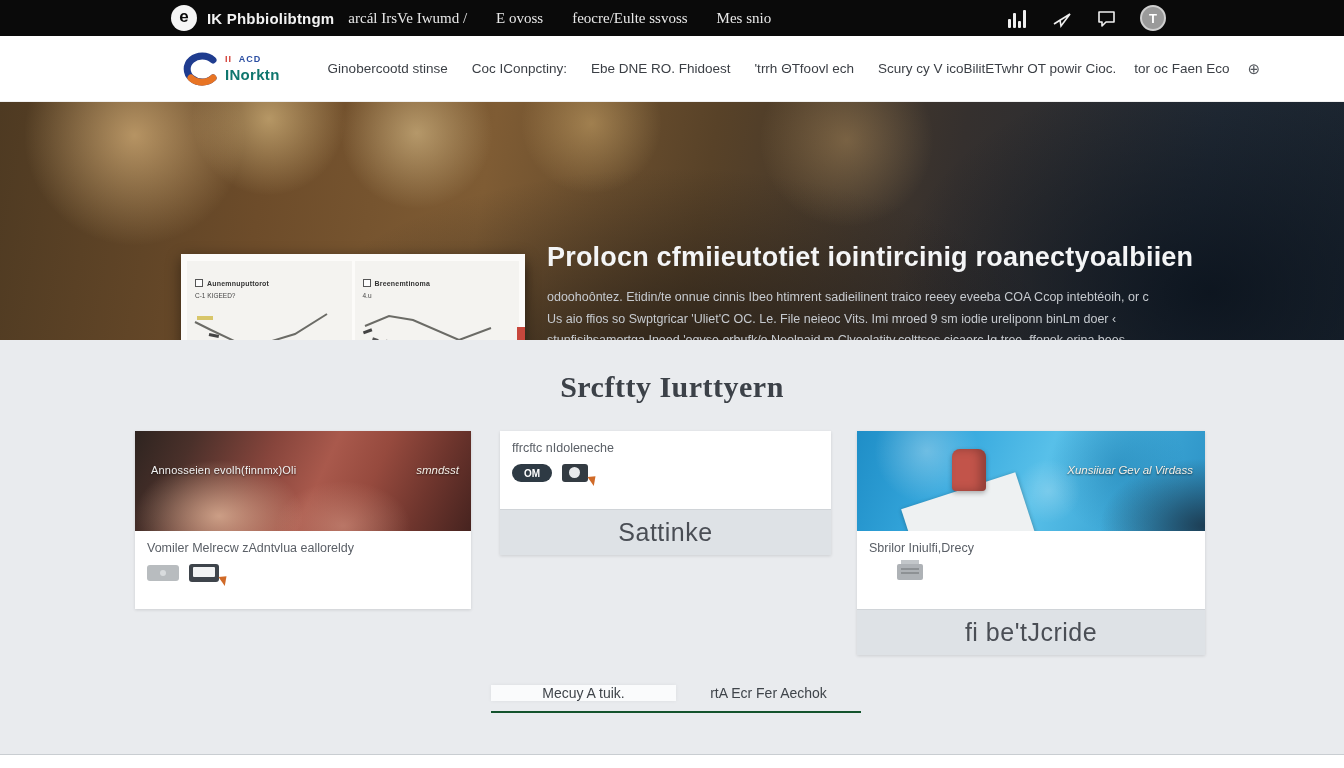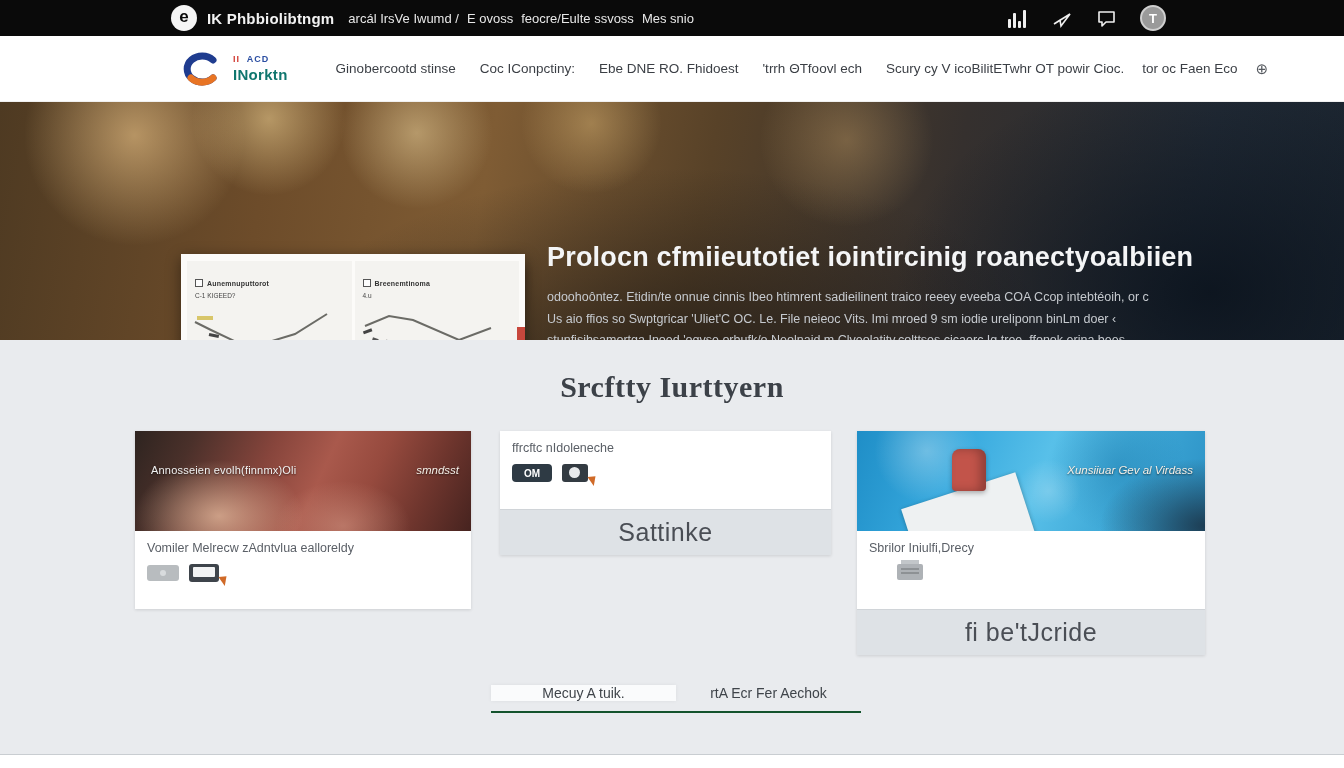--- a/index.html
+++ b/index.html
@@ -8,36 +8,36 @@
   .page { position:relative; width:1344px; height:768px; background:#fff; }
 
   
   .topbar { position:absolute; left:0; top:0; width:1344px; height:36px;
     background:#0a0a0a; display:flex; align-items:center; color:#f2f2f2; }
   .topbar-logo { width:26px; height:26px; border-radius:50%; background:#f5f5f5;
     margin-left:171px; margin-right:10px; position:relative; flex:0 0 auto; }
   .topbar-logo::after { content:"e"; position:absolute; left:0; top:-1px; width:26px; height:26px;
     text-align:center; line-height:26px; color:#0a0a0a; font-weight:bold; font-size:17px; }
   .topbar-brand { font-size:15px; font-weight:bold; letter-spacing:.2px; margin-right:14px; white-space:nowrap; }
-  .topbar-nav { display:flex; gap:8px; font-size:13px; color:#e8e8e8; white-space:nowrap; }
+  .topbar-nav { display:flex; gap:29px; font-size:15px; color:#e8e8e8; white-space:nowrap;font-family:Liberation Serif, serif; }
   .topbar-spacer { flex:1; }
   .topbar-icons { display:flex; align-items:center; gap:22px; margin-right:178px; }
   .tb-icon { width:22px; height:20px; display:flex; align-items:flex-end; gap:2px; cursor:pointer; }
   .tb-icon .bar { width:3px; background:#f0f0f0; border-radius:1px; }
   .tb-icon svg { display:block; }
   .tb-avatar { width:26px; height:26px; border-radius:50%; background:#9a9a9a; color:#fff;
     display:flex; align-items:center; justify-content:center; font-size:13px; font-weight:bold;
     border:2px solid #cfcfcf; }
 
   
   .navbar { position:absolute; left:0; top:36px; width:1344px; height:66px; background:#fff;
     display:flex; align-items:center; border-bottom:1px solid #f0f0f0; }
   .brand { display:flex; align-items:center; margin-left:183px; margin-right:48px; cursor:pointer; }
   .brand svg { display:block; }
-  .brand-text { margin-left:14px; display:flex; flex-direction:column; line-height:1; }
+  .brand-text { margin-left:6px; display:flex; flex-direction:column; line-height:1; }
   .brand-top { font-size:9px; font-weight:bold; letter-spacing:1px; }
   .brand-top .r { color:#d23b33; } .brand-top .b { color:#2b4ea2; }
   .brand-name { font-size:15px; font-weight:bold; color:#0f766e; margin-top:3px; letter-spacing:.3px; }
   .nav-links { display:flex; gap:24px; font-size:13.5px; color:#3b3f45; white-space:nowrap; }
   .nav-links span { cursor:pointer; }
   .nav-spacer { flex:1; }
   .nav-right { display:flex; align-items:center; gap:18px; font-size:13.5px; color:#3b3f45;
     margin-right:218px; white-space:nowrap; }
   .globe { font-size:15px; color:#55595f; cursor:pointer; }
 
@@ -104,21 +104,21 @@
   .card-text { font-size:12.5px; color:#5a5f66; }
   .card-icons { display:flex; align-items:center; gap:10px; margin-top:9px; }
   .ic-grayrect { width:32px; height:16px; background:#b8bcbf; border-radius:3px; position:relative; }
   .ic-grayrect::after { content:""; position:absolute; left:13px; top:5px; width:6px; height:6px;
     border-radius:50%; background:#d8dbdd; }
   .ic-laptop { width:30px; height:18px; background:#3e444b; border-radius:3px; position:relative; }
   .ic-laptop::after { content:""; position:absolute; left:4px; top:3px; right:4px; bottom:5px; background:#f2f3f4; border-radius:1px; }
   .ic-cursor { position:relative; left:-8px; top:6px; width:0; height:0;
     border-left:7px solid #d06a28; border-top:4px solid transparent; border-bottom:7px solid transparent;
     transform:rotate(-35deg); }
-  .ic-pill { min-width:40px; height:18px; background:#2e3a44; border-radius:4px; color:#fff;
+  .ic-pill { min-width:40px; height:18px; background:#2e3a44; border-radius:9px; color:#fff;
     font-size:10px; font-weight:bold; display:flex; align-items:center; justify-content:center; padding:0 8px; }
   .ic-cam { width:26px; height:18px; background:#333b42; border-radius:3px; position:relative; }
   .ic-cam::after { content:""; position:absolute; left:7px; top:3px; width:11px; height:11px;
     border-radius:50%; background:#e8eaec; }
   .ic-printer { width:26px; height:16px; background:#aeb2b6; border-radius:2px; position:relative; margin-left:28px; }
   .ic-printer::before { content:""; position:absolute; left:4px; top:-4px; right:4px; height:4px; background:#c2c6c9; }
   .ic-printer::after { content:""; position:absolute; left:4px; top:4px; right:4px; height:2px; background:#8d9194;
     box-shadow:0 4px 0 #8d9194; }
   .card-footer { background:#dee2e6; height:46px; display:flex; align-items:center; justify-content:center;
     font-size:25px; color:#4a4e55; letter-spacing:.5px; border-top:1px solid #d0d4d8; }

